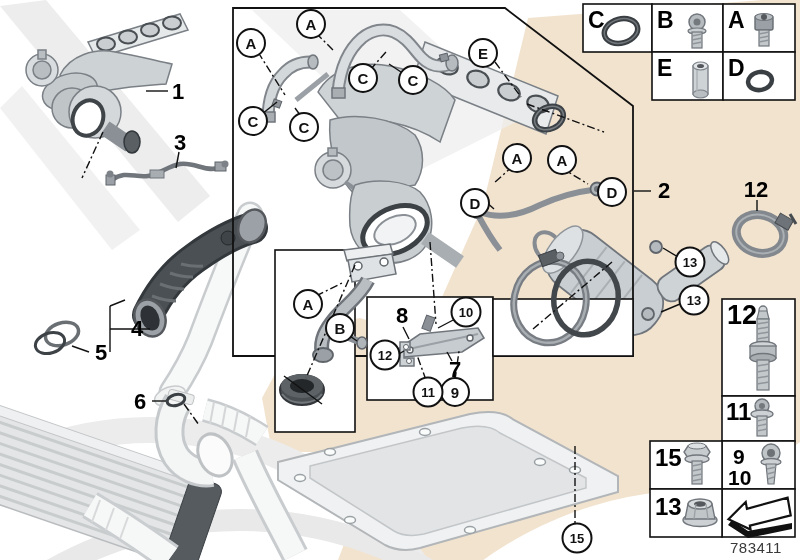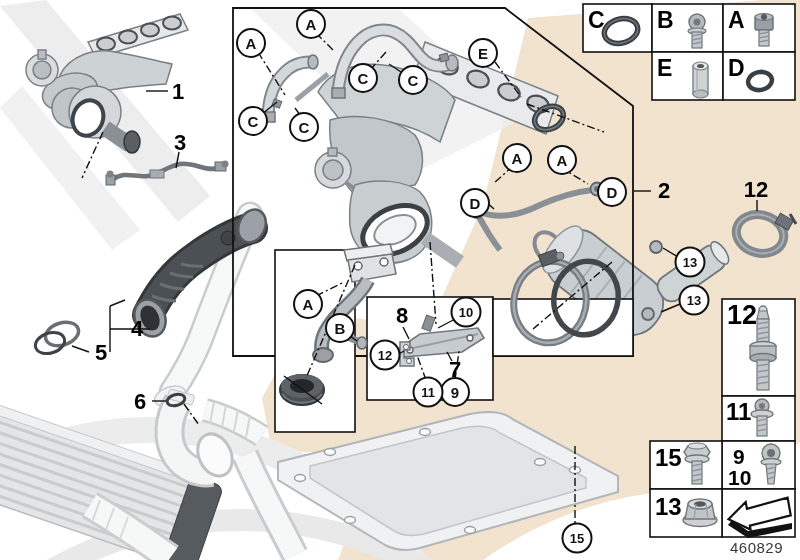--- a/index.html
+++ b/index.html
@@ -466,14 +466,14 @@
   <div class="bxl mid" style="left:728px;top:467px">10</div>
   <div class="bxl" style="left:655px;top:446px">15</div>
   <div class="bxl" style="left:655px;top:495px">13</div>
 
   <div class="lgl" style="left:588px;top:9px">C</div>
   <div class="lgl" style="left:657px;top:9px">B</div>
   <div class="lgl" style="left:728px;top:9px">A</div>
   <div class="lgl" style="left:657px;top:57px">E</div>
   <div class="lgl" style="left:728px;top:57px">D</div>
 
-  <div class="docnum">460829</div>
+  <div class="docnum">783411</div>
 </div>
 
 </body></html>

